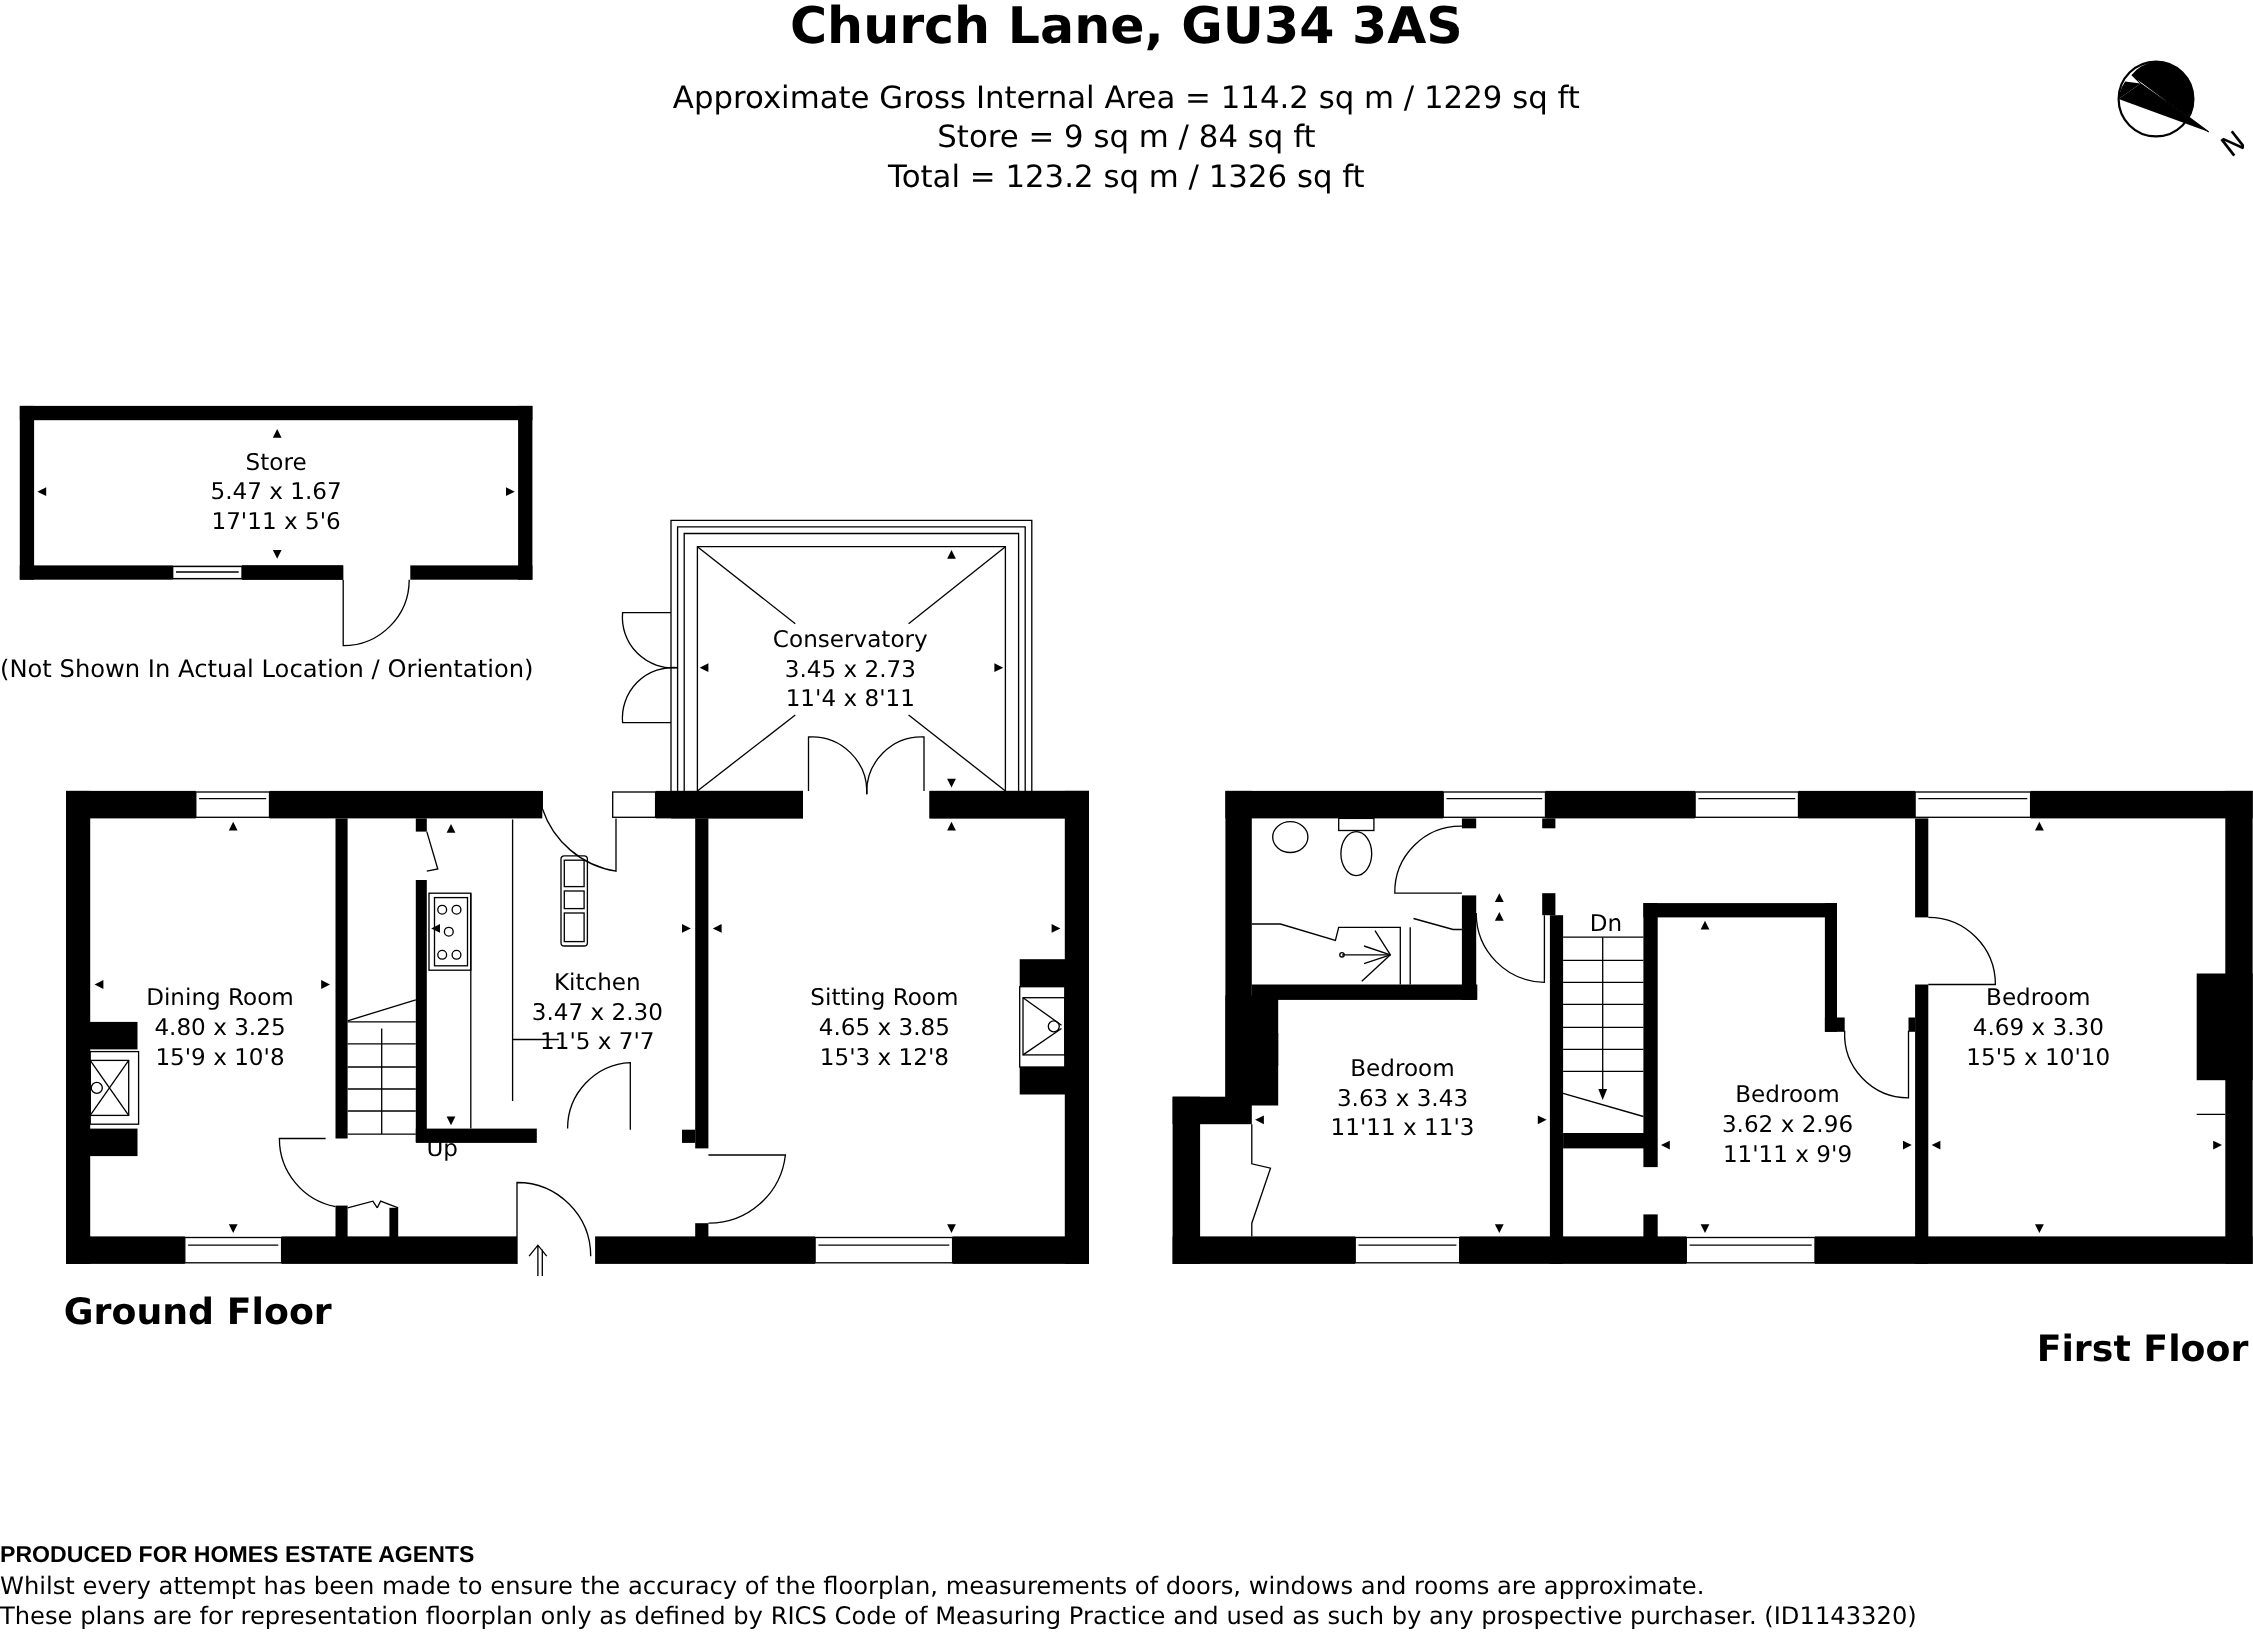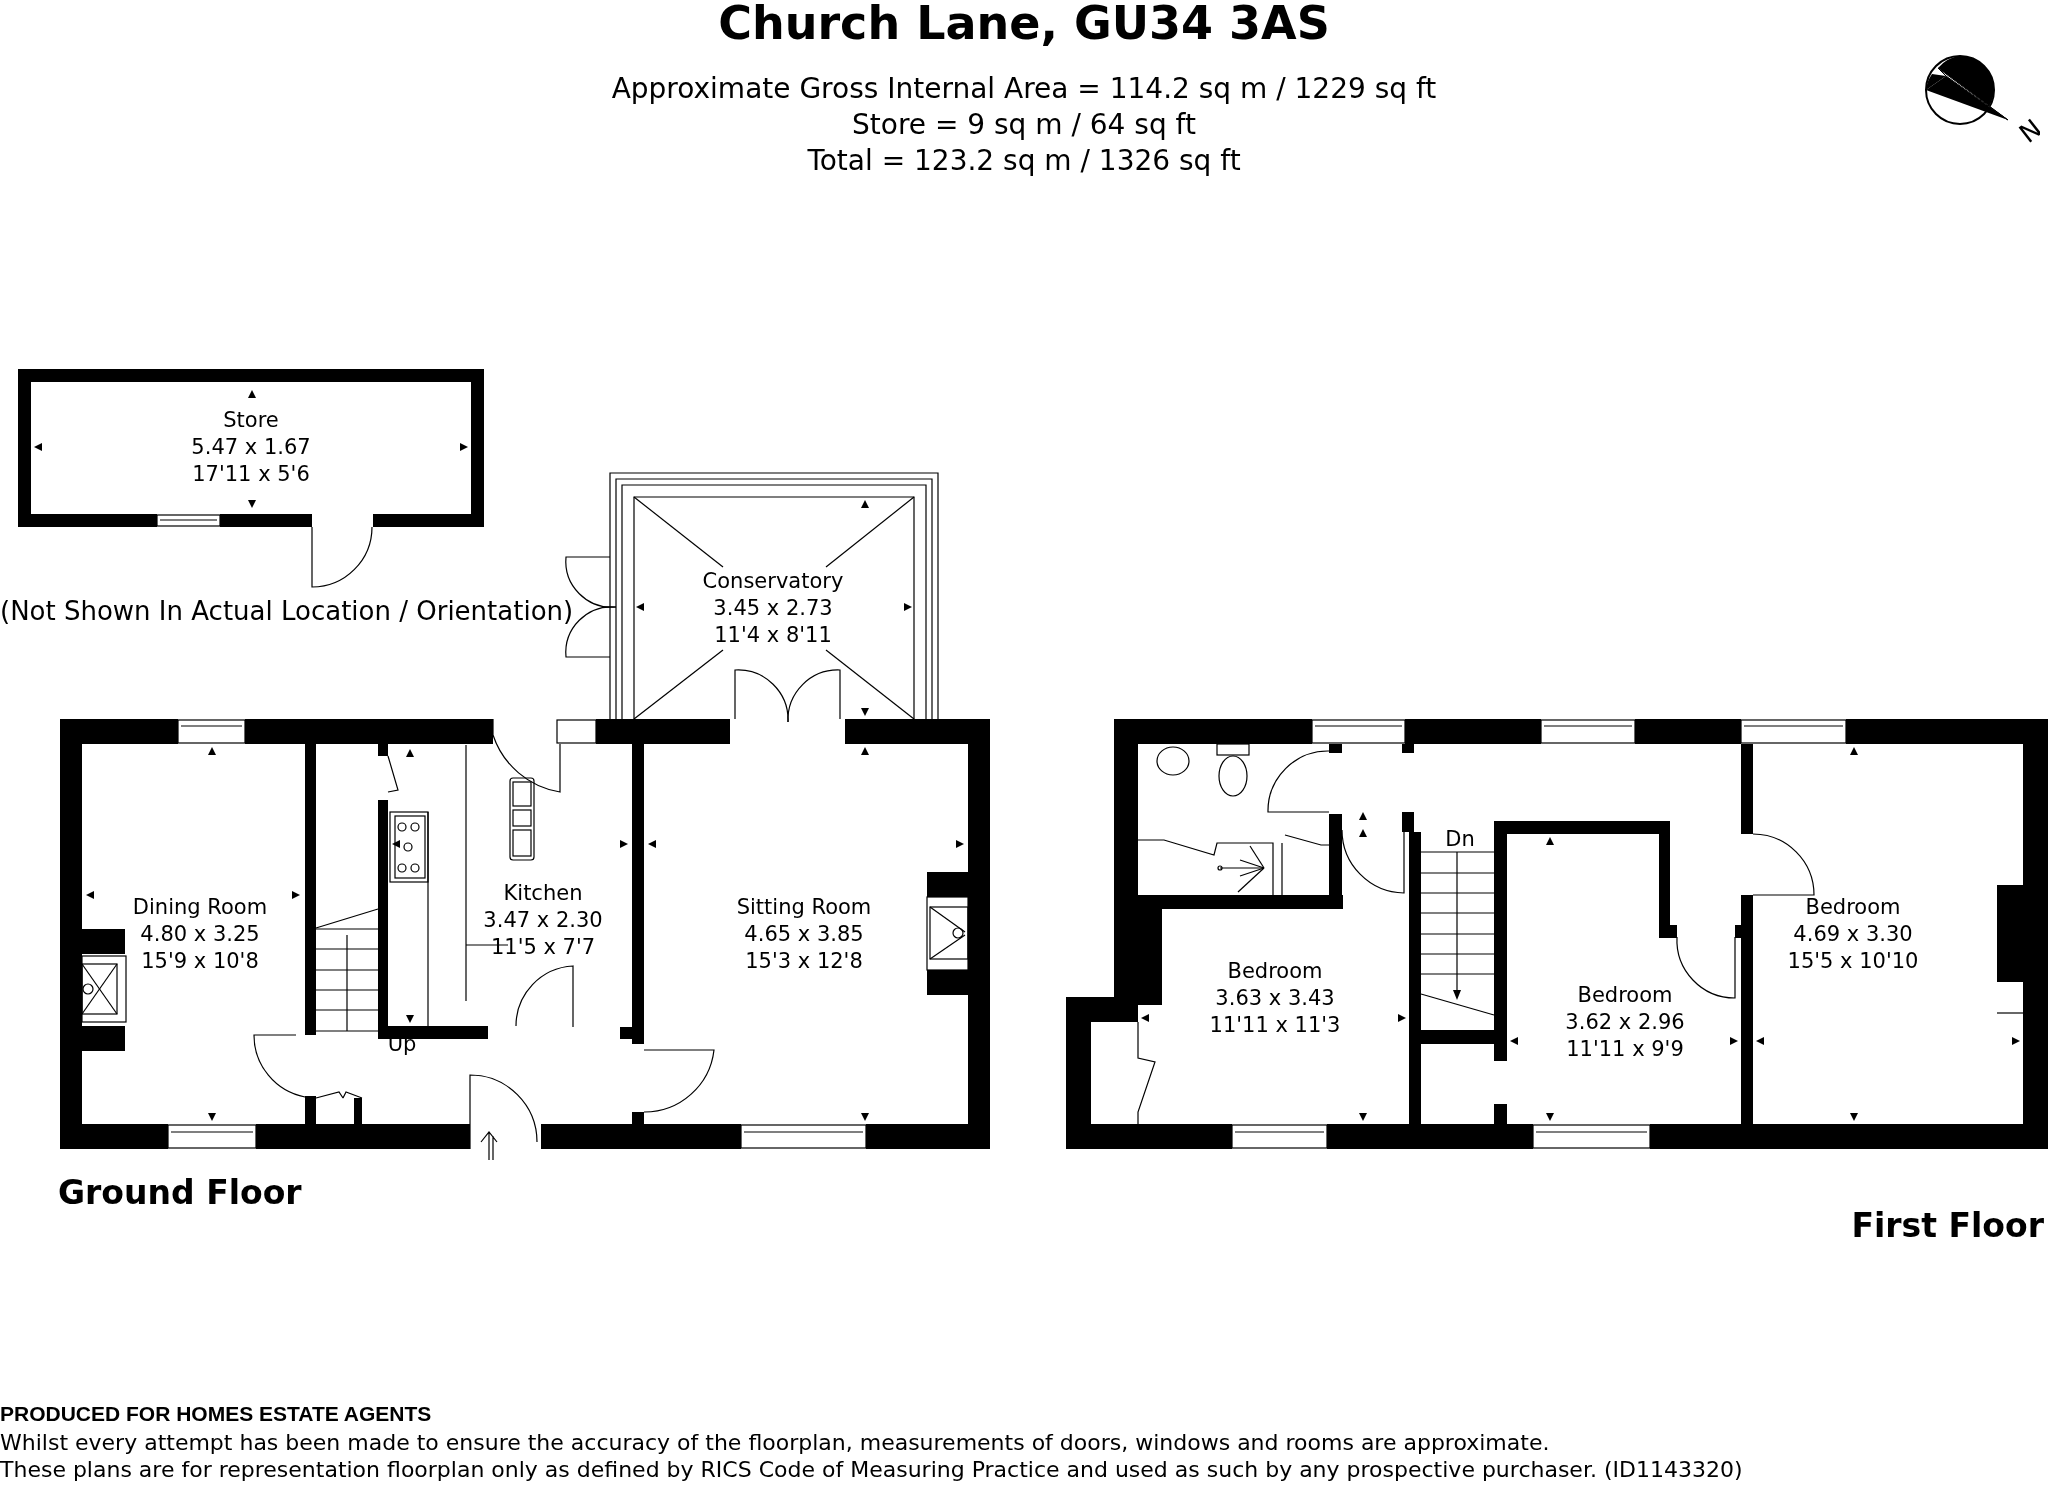--- a/index.html
+++ b/index.html
@@ -4,29 +4,29 @@
 <style>
   html, body { margin:0; padding:0; background:#ffffff; }
   body { width:2048px; height:1486px; position:relative; overflow:hidden; font-family:"DejaVu Sans", sans-serif; color:#000; }
   .title { position:absolute; left:0; width:2048px; top:-4px; text-align:center; font-weight:bold; font-size:46px; letter-spacing:0px; }
   .area-line { position:absolute; left:0; width:2048px; text-align:center; font-size:28px; }
   .floor-label { position:absolute; font-weight:bold; font-size:33px;text-align:right; }
   .footer-head { position:absolute; left:0; width:2048px; top:1402px; text-align:left; font-weight:bold; font-size:21px; font-family:"Liberation Sans", sans-serif; }
   .footer-line { position:absolute; left:0; width:2048px; font-size:22px; }
   svg.plan { position:absolute; left:0; top:0; }
   .room-label { font-family:"DejaVu Sans", sans-serif; font-size:21px; text-anchor:middle; fill:#000; }
-  .note { position:absolute; left:0; top:596px; font-size:26px; }
+  .note { position:absolute; left:0; top:596px; font-size:22px; }
   .compass { position:absolute; left:1910px; top:50px; }
 </style>
 </head>
 <body>
 
 <div class="title">Church Lane, GU34 3AS</div>
 <div class="area-line" style="top:72px;">Approximate Gross Internal Area = 114.2 sq m / 1229 sq ft</div>
-<div class="area-line" style="top:108px;">Store = 9 sq m / 64 sq ft</div>
+<div class="area-line" style="top:108px;">Store = 9 sq m / 84 sq ft</div>
 <div class="area-line" style="top:144px;">Total = 123.2 sq m / 1326 sq ft</div>
 
 <div class="compass">
   <svg width="130" height="100" viewBox="0 0 130 100">
     <circle cx="50" cy="40" r="34" fill="#fff" stroke="#000" stroke-width="2"></circle>
     <path d="M50 6 A34 34 0 0 1 84 40 A34 34 0 0 1 78 58 L98 70 L28 18 A34 34 0 0 1 50 6 Z" fill="#000"></path>
     <path d="M16 40 L36 26 L98 70 Z" fill="#000"></path>
     <path d="M16 40 A34 34 0 0 1 22 24 L36 26 Z" fill="#000"></path>
     <path d="M36 26 L98 70 L28 18 Z" fill="#fff" stroke="#000" stroke-width="1"></path>
     <text x="112" y="96" font-size="26" font-family="DejaVu Sans, sans-serif" transform="rotate(-38 112 86)">N</text>

